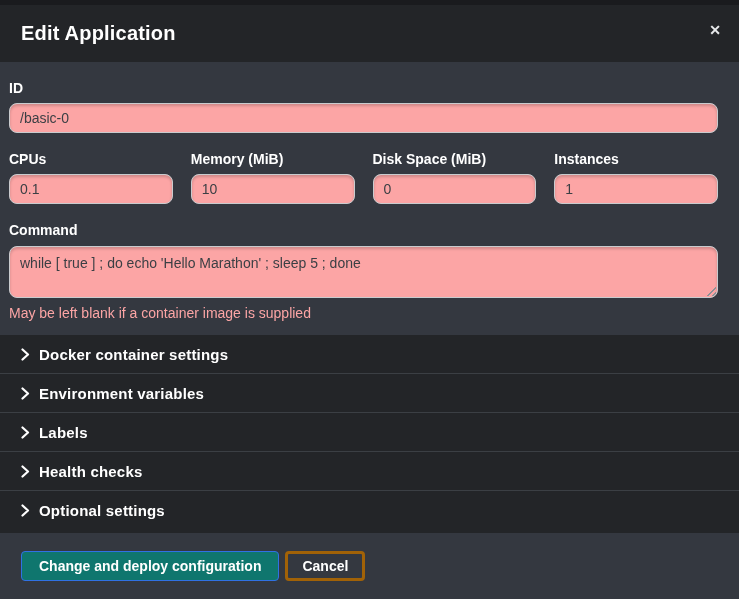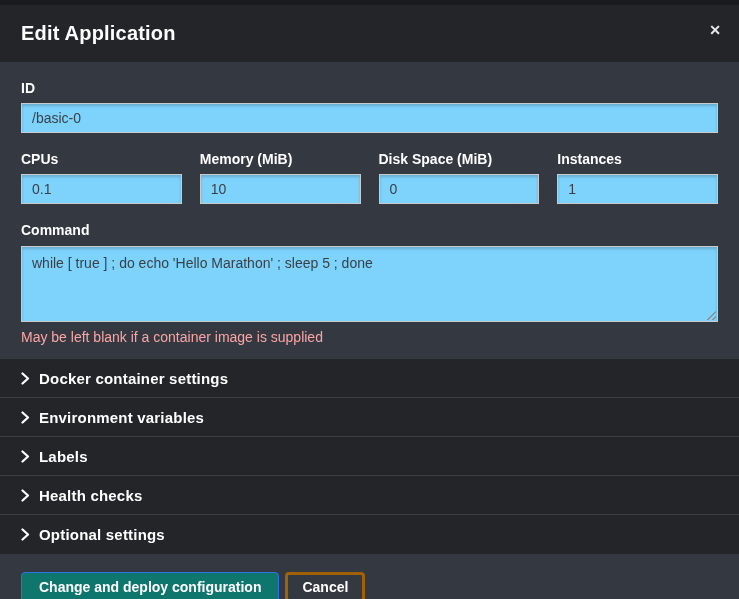--- a/index.html
+++ b/index.html
@@ -30,54 +30,54 @@
   .close-btn {
     background: none; border: none; cursor: pointer;
     color: #e8eaec; font-size: 14px; font-weight: 700;
     line-height: 1; padding: 4px;
     position: absolute; top: 14px; right: 14px;
   }
 
   
   .form-body {
     background: #343840;
-    padding: 18px 21px 14px 21px;
+    padding: 18px 21px 14px 9px;
     flex: 0 0 auto;
   }
   .field-label {
     display: block;
     color: #ffffff; font-size: 14px; font-weight: 700;
     margin-bottom: 7px;
   }
   .text-input, .text-area {
     width: 100%;
-    background: #7dd3fc;
+    background: #fca5a5;
     border: 1px solid #c9cbce;
-    border-radius: 0;
+    border-radius: 8px;
     box-shadow: inset 0 2px 3px rgba(0,0,0,.18);
     color: #3b3f44;
     font-family: "Liberation Sans", sans-serif;
     font-size: 14px;
     padding: 0 10px;
     height: 30px;
     outline: none;
   }
   .field-group { margin-bottom: 18px; }
   .field-group:last-child { margin-bottom: 0; }
 
   .resource-row {
     display: grid;
     grid-template-columns: repeat(4, 1fr);
     column-gap: 18px;
     margin-bottom: 18px;
   }
 
   .textarea-wrap { position: relative; }
   .text-area {
-    height: 76px;
+    height: 52px;
     padding: 7px 10px;
     resize: none;
     line-height: 1.3;
     display: block;
     margin-top: 8px;
   }
   .resize-handle {
     position: absolute; right: 2px; bottom: 2px;
     width: 11px; height: 11px;
     background: repeating-linear-gradient(-45deg,

